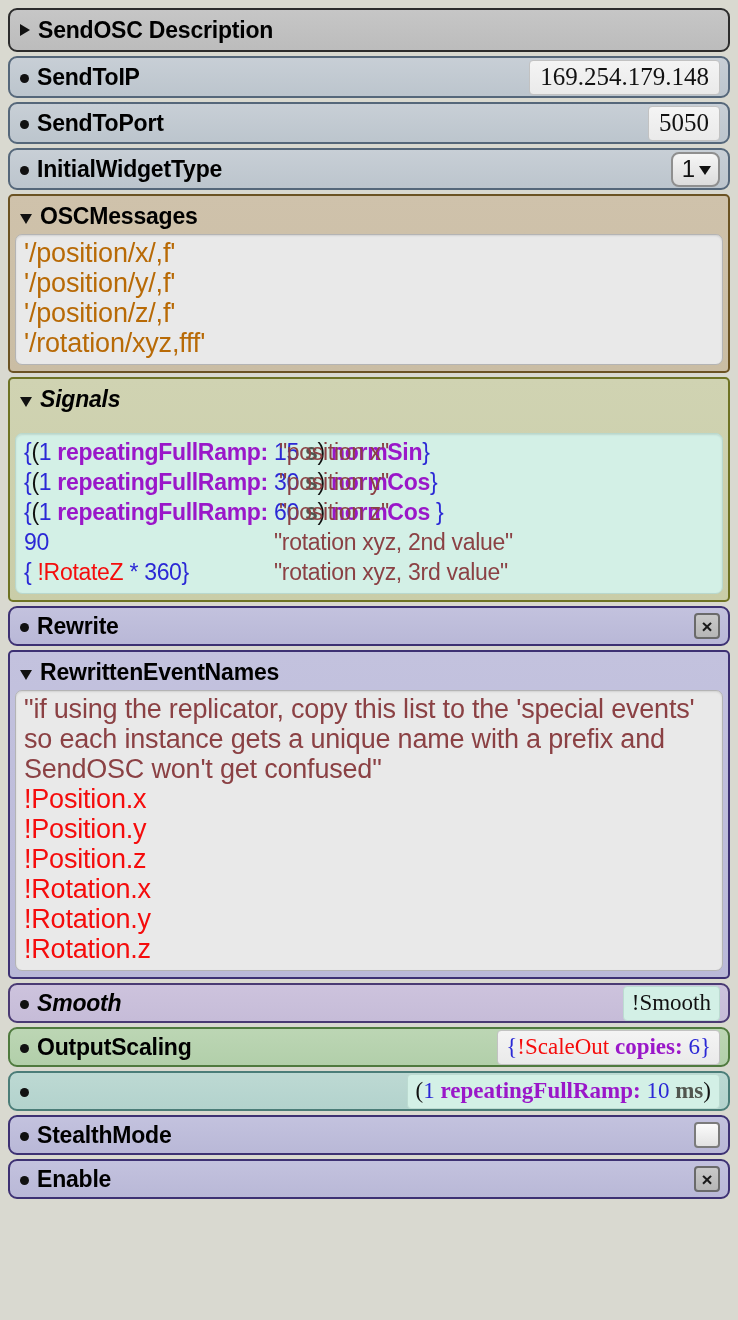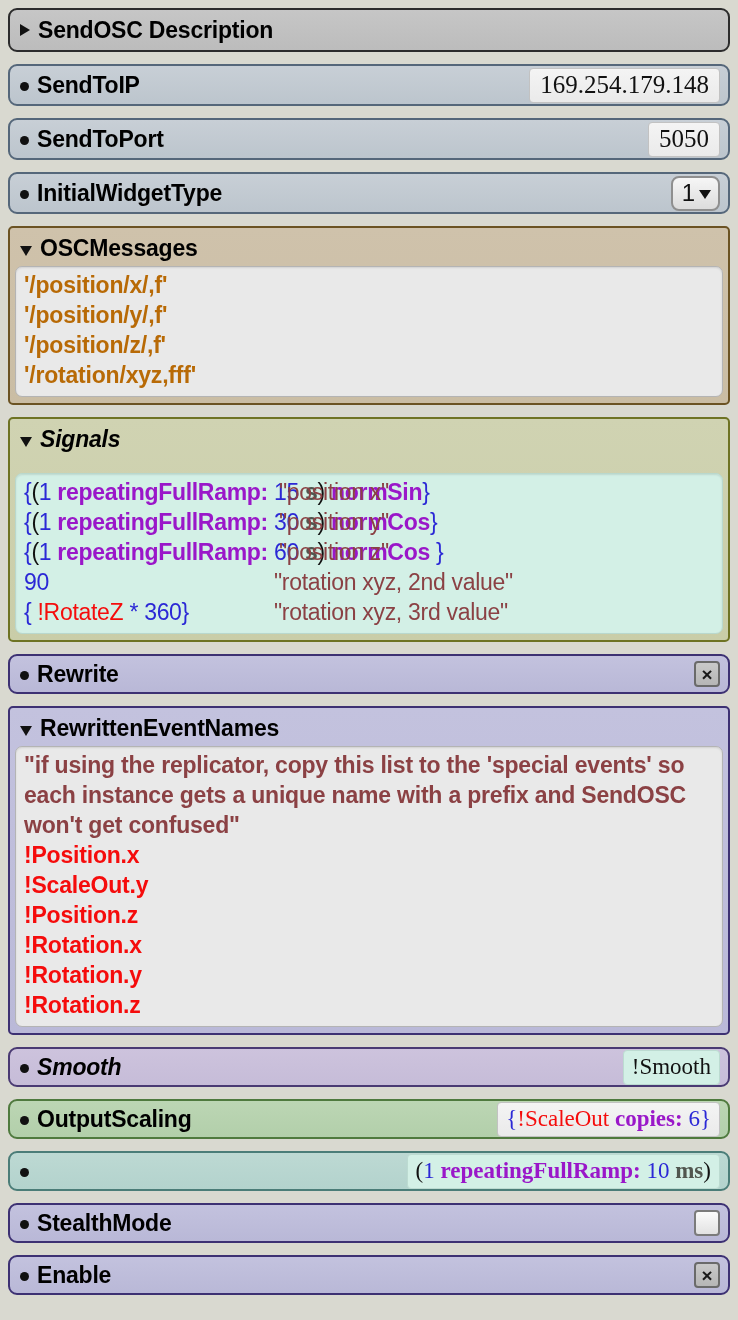--- a/index.html
+++ b/index.html
@@ -11,21 +11,21 @@
     font-family: "Liberation Sans", sans-serif;
     overflow: hidden;
   }
 
   .panel {
     width: 738px;
     height: 1320px;
     padding: 8px 8px 4px 8px;
     display: flex;
     flex-direction: column;
-    gap: 12px;
+    gap: 4px;
   }
 
   
   .row {
     position: relative;
     border-radius: 9px;
     display: flex;
     align-items: center;
     padding: 0 8px 0 10px;
     min-height: 40px;
@@ -142,26 +142,25 @@
     padding: 3px 8px 6px 8px;
     box-shadow: inset 0 1px 2px rgba(0,0,0,.10);
   }
   .codebox.mint {
     background: #d3f0e6;
     border: 1px solid #b9d8cd;
     margin-top: 16px;
   }
 
   .code-line {
-    font-size: 23px;
+    font-size: 27px;
     line-height: 30px;
     white-space: pre;
     font-family: "Liberation Sans", sans-serif;
     letter-spacing: -0.2px;
-    font-weight: bold;
   }
 
   
   .sig-line {
     display: flex;
     font-size: 23px;
     line-height: 30px;
     white-space: pre;
     letter-spacing: -0.3px;
   }
@@ -314,21 +313,21 @@
   </div>
 
   <div class="group lav">
     <div class="group-head">
       <span class="bullet tri-down"></span>
       <span class="row-label">RewrittenEventNames</span>
     </div>
     <div class="codebox" id="ren-box">
         <div class="code-line t-comment" style="white-space: normal;">"if using the replicator, copy this list to the 'special events' so each instance gets a unique name with a prefix and SendOSC won't get confused"</div>
         <div class="code-line t-red">!Position.x</div>
-        <div class="code-line t-red">!ScaleOut.y</div>
+        <div class="code-line t-red">!Position.y</div>
         <div class="code-line t-red">!Position.z</div>
         <div class="code-line t-red">!Rotation.x</div>
         <div class="code-line t-red">!Rotation.y</div>
         <div class="code-line t-red">!Rotation.z</div>
       </div>
   </div>
 
   <div class="row purple-light">
     <span class="bullet dot"></span>
     <span class="row-label italic">Smooth</span>

